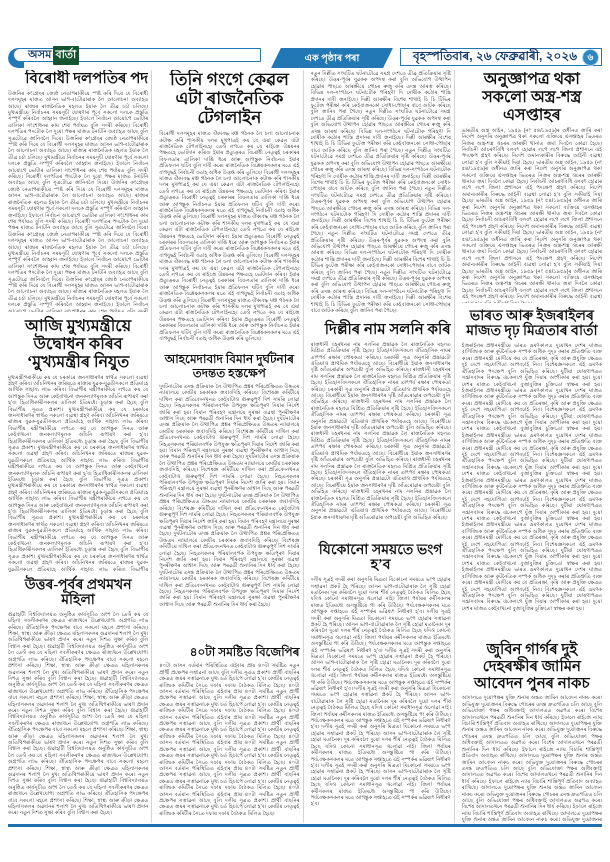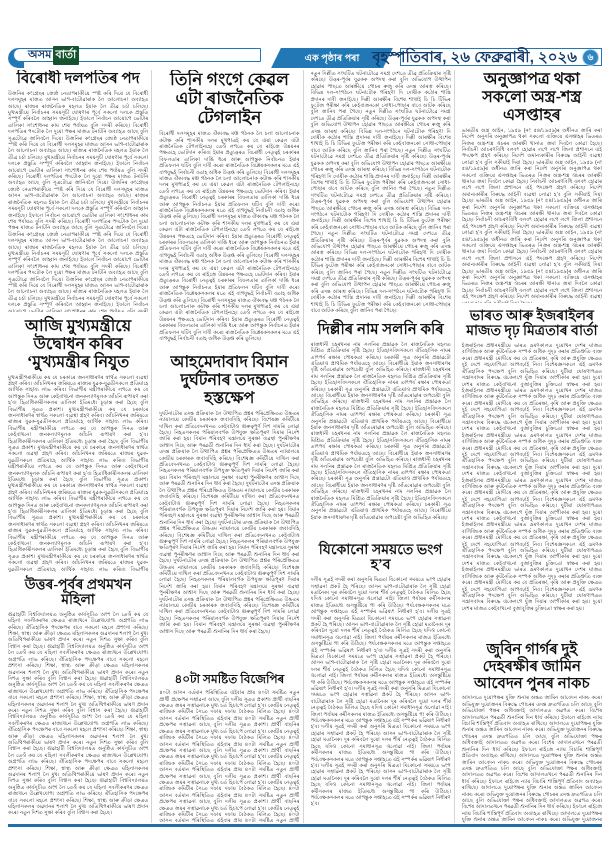--- a/index.html
+++ b/index.html
@@ -16,31 +16,31 @@
   .mast-a{font-weight:bold;font-size:11px;color:#123a6b;letter-spacing:.2px;}
   .mast-b{font-weight:bold;font-size:11px;color:#ffffff;background:#14532d;
           padding:0 3px;margin-left:1px;border-radius:1px;}
   .banner{position:absolute;left:268px;top:0;width:112px;height:20px;background:#2277b5;
           transform:skewX(-26deg);display:flex;align-items:center;justify-content:center;}
   .banner-text{transform:skewX(26deg);color:#ffffff;font-weight:bold;font-size:9.5px;
           white-space:nowrap;}
   .datebox{position:absolute;left:392px;top:0;right:0;height:18px;background:#ffffff;
           border:1px solid #2277b5;display:flex;align-items:center;justify-content:flex-end;
           padding-right:24px;box-sizing:border-box;}
-  .date{font-weight:bold;font-size:15px;color:#123a6b;white-space:nowrap;}
+  .date{font-weight:bold;font-size:12px;color:#123a6b;white-space:nowrap;}
   .pagenum{position:absolute;right:2px;top:0px;width:17px;height:17px;border-radius:50%;
           background:#2e86c1;border:1px solid #bcd9ee;color:#ffffff;font-weight:bold;
           font-size:9px;display:flex;align-items:center;justify-content:center;box-sizing:border-box;}
 
   
   .cols{position:absolute;left:8px;top:70px;width:594px;height:753px;display:flex;}
   .col{flex:1 1 0;display:flex;flex-direction:column;overflow:hidden;min-width:0;}
   .col + .col{border-left:1px solid #d4d4d4;padding-left:7px;margin-left:3px;}
 
-  .art{display:flex;flex-direction:column;}
+  .art{display:flex;flex-direction:column;align-items:flex-end;}
   .art + .art{margin-top:5px;}
   .art.grow{flex:1 1 auto;min-height:0;}
   .hl{margin:0 0 3px 0;font-family:"Liberation Serif",serif;font-weight:bold;color:#101010;
       text-align:center;line-height:1.12;}
   .body{font-size:5.2px;line-height:6.4px;color:#1c1c1c;text-align:justify;
         overflow:hidden;word-break:break-word;}
   .art.grow .body{flex:1 1 auto;}
 
   .footrule{position:absolute;left:8px;right:8px;top:824px;height:3px;background:#1f6fad;}
 </style>
@@ -80,21 +80,21 @@
         <div class="body">গুৱাহাটী বিশ্ববিদ্যালয়ত অনুষ্ঠিত কাৰ্যসূচীত অংশ লৈ তেওঁ কয় যে মহিলা সবলীকৰণৰ ক্ষেত্ৰত ৰাজ্যখনে উল্লেখযোগ্য অগ্ৰগতি লাভ কৰিছে। ঐতিহাসিক পদক্ষেপৰ বাবে সকলো মহলে প্ৰশংসা কৰিছে। শিক্ষা, স্বাস্থ্য আৰু ক্ৰীড়া ক্ষেত্ৰত মহিলাসকলৰ অৱদানৰ শলাগ লৈ মুখ্য অতিথিগৰাকীয়ে ভাষণ প্ৰদান কৰে। নতুন দিশত সুক্ষা কৰিব বুলি বিশ্বাস কৰা হৈছে। গুৱাহাটী বিশ্ববিদ্যালয়ত অনুষ্ঠিত কাৰ্যসূচীত অংশ লৈ তেওঁ কয় যে মহিলা সবলীকৰণৰ ক্ষেত্ৰত ৰাজ্যখনে উল্লেখযোগ্য অগ্ৰগতি লাভ কৰিছে। ঐতিহাসিক পদক্ষেপৰ বাবে সকলো মহলে প্ৰশংসা কৰিছে। শিক্ষা, স্বাস্থ্য আৰু ক্ৰীড়া ক্ষেত্ৰত মহিলাসকলৰ অৱদানৰ শলাগ লৈ মুখ্য অতিথিগৰাকীয়ে ভাষণ প্ৰদান কৰে। নতুন দিশত সুক্ষা কৰিব বুলি বিশ্বাস কৰা হৈছে। গুৱাহাটী বিশ্ববিদ্যালয়ত অনুষ্ঠিত কাৰ্যসূচীত অংশ লৈ তেওঁ কয় যে মহিলা সবলীকৰণৰ ক্ষেত্ৰত ৰাজ্যখনে উল্লেখযোগ্য অগ্ৰগতি লাভ কৰিছে। ঐতিহাসিক পদক্ষেপৰ বাবে সকলো মহলে প্ৰশংসা কৰিছে। শিক্ষা, স্বাস্থ্য আৰু ক্ৰীড়া ক্ষেত্ৰত মহিলাসকলৰ অৱদানৰ শলাগ লৈ মুখ্য অতিথিগৰাকীয়ে ভাষণ প্ৰদান কৰে। নতুন দিশত সুক্ষা কৰিব বুলি বিশ্বাস কৰা হৈছে। গুৱাহাটী বিশ্ববিদ্যালয়ত অনুষ্ঠিত কাৰ্যসূচীত অংশ লৈ তেওঁ কয় যে মহিলা সবলীকৰণৰ ক্ষেত্ৰত ৰাজ্যখনে উল্লেখযোগ্য অগ্ৰগতি লাভ কৰিছে। ঐতিহাসিক পদক্ষেপৰ বাবে সকলো মহলে প্ৰশংসা কৰিছে। শিক্ষা, স্বাস্থ্য আৰু ক্ৰীড়া ক্ষেত্ৰত মহিলাসকলৰ অৱদানৰ শলাগ লৈ মুখ্য অতিথিগৰাকীয়ে ভাষণ প্ৰদান কৰে। নতুন দিশত সুক্ষা কৰিব বুলি বিশ্বাস কৰা হৈছে। গুৱাহাটী বিশ্ববিদ্যালয়ত অনুষ্ঠিত কাৰ্যসূচীত অংশ লৈ তেওঁ কয় যে মহিলা সবলীকৰণৰ ক্ষেত্ৰত ৰাজ্যখনে উল্লেখযোগ্য অগ্ৰগতি লাভ কৰিছে। ঐতিহাসিক পদক্ষেপৰ বাবে সকলো মহলে প্ৰশংসা কৰিছে। শিক্ষা, স্বাস্থ্য আৰু ক্ৰীড়া ক্ষেত্ৰত মহিলাসকলৰ অৱদানৰ শলাগ লৈ মুখ্য অতিথিগৰাকীয়ে ভাষণ প্ৰদান কৰে। নতুন দিশত সুক্ষা কৰিব বুলি বিশ্বাস কৰা হৈছে। গুৱাহাটী বিশ্ববিদ্যালয়ত অনুষ্ঠিত কাৰ্যসূচীত অংশ লৈ তেওঁ কয় যে মহিলা সবলীকৰণৰ ক্ষেত্ৰত ৰাজ্যখনে উল্লেখযোগ্য অগ্ৰগতি লাভ কৰিছে। ঐতিহাসিক পদক্ষেপৰ বাবে সকলো মহলে প্ৰশংসা কৰিছে। শিক্ষা, স্বাস্থ্য আৰু ক্ৰীড়া ক্ষেত্ৰত মহিলাসকলৰ অৱদানৰ শলাগ লৈ মুখ্য অতিথিগৰাকীয়ে ভাষণ প্ৰদান কৰে। নতুন দিশত সুক্ষা কৰিব বুলি বিশ্বাস কৰা হৈছে। </div>
       </div>
     </div>
 
     <div class="col">
       <div class="art">
         <h2 class="hl" style="font-size:17px">তিনি গংগে কেৱল এটা ৰাজনৈতিক টেগলাইন</h2>
         <div class="body" style="height:218px">বিৰোধী দলসমূহৰ মাজত ঐক্যবদ্ধ মঞ্চ গঠনক লৈ চলা আলোচনাক কটাক্ষ কৰি শাসকীয় দলৰ মুখপাত্ৰই কয় যে এয়া কেৱল এটা ৰাজনৈতিক টেগলাইনহে। তেওঁ লগতে কয় যে ৰাইজে উন্নয়নৰ পক্ষতহে ভোটদান কৰিব। ইয়াৰ প্ৰত্যুত্তৰত বিৰোধী নেতৃত্বই চৰকাৰৰ বিফলতাৰ তালিকা দাঙি ধৰে আৰু আগন্তুক নিৰ্বাচনত ইয়াৰ প্ৰতিফলন ঘটিব বুলি দাবী কৰে। ৰাজনৈতিক বিশ্লেষকসকলৰ মতে এই বাগযুদ্ধই নিৰ্বাচনী বতাহ অধিক উত্তপ্ত কৰি তুলিছে। বিৰোধী দলসমূহৰ মাজত ঐক্যবদ্ধ মঞ্চ গঠনক লৈ চলা আলোচনাক কটাক্ষ কৰি শাসকীয় দলৰ মুখপাত্ৰই কয় যে এয়া কেৱল এটা ৰাজনৈতিক টেগলাইনহে। তেওঁ লগতে কয় যে ৰাইজে উন্নয়নৰ পক্ষতহে ভোটদান কৰিব। ইয়াৰ প্ৰত্যুত্তৰত বিৰোধী নেতৃত্বই চৰকাৰৰ বিফলতাৰ তালিকা দাঙি ধৰে আৰু আগন্তুক নিৰ্বাচনত ইয়াৰ প্ৰতিফলন ঘটিব বুলি দাবী কৰে। ৰাজনৈতিক বিশ্লেষকসকলৰ মতে এই বাগযুদ্ধই নিৰ্বাচনী বতাহ অধিক উত্তপ্ত কৰি তুলিছে। বিৰোধী দলসমূহৰ মাজত ঐক্যবদ্ধ মঞ্চ গঠনক লৈ চলা আলোচনাক কটাক্ষ কৰি শাসকীয় দলৰ মুখপাত্ৰই কয় যে এয়া কেৱল এটা ৰাজনৈতিক টেগলাইনহে। তেওঁ লগতে কয় যে ৰাইজে উন্নয়নৰ পক্ষতহে ভোটদান কৰিব। ইয়াৰ প্ৰত্যুত্তৰত বিৰোধী নেতৃত্বই চৰকাৰৰ বিফলতাৰ তালিকা দাঙি ধৰে আৰু আগন্তুক নিৰ্বাচনত ইয়াৰ প্ৰতিফলন ঘটিব বুলি দাবী কৰে। ৰাজনৈতিক বিশ্লেষকসকলৰ মতে এই বাগযুদ্ধই নিৰ্বাচনী বতাহ অধিক উত্তপ্ত কৰি তুলিছে। বিৰোধী দলসমূহৰ মাজত ঐক্যবদ্ধ মঞ্চ গঠনক লৈ চলা আলোচনাক কটাক্ষ কৰি শাসকীয় দলৰ মুখপাত্ৰই কয় যে এয়া কেৱল এটা ৰাজনৈতিক টেগলাইনহে। তেওঁ লগতে কয় যে ৰাইজে উন্নয়নৰ পক্ষতহে ভোটদান কৰিব। ইয়াৰ প্ৰত্যুত্তৰত বিৰোধী নেতৃত্বই চৰকাৰৰ বিফলতাৰ তালিকা দাঙি ধৰে আৰু আগন্তুক নিৰ্বাচনত ইয়াৰ প্ৰতিফলন ঘটিব বুলি দাবী কৰে। ৰাজনৈতিক বিশ্লেষকসকলৰ মতে এই বাগযুদ্ধই নিৰ্বাচনী বতাহ অধিক উত্তপ্ত কৰি তুলিছে। বিৰোধী দলসমূহৰ মাজত ঐক্যবদ্ধ মঞ্চ গঠনক লৈ চলা আলোচনাক কটাক্ষ কৰি শাসকীয় দলৰ মুখপাত্ৰই কয় যে এয়া কেৱল এটা ৰাজনৈতিক টেগলাইনহে। তেওঁ লগতে কয় যে ৰাইজে উন্নয়নৰ পক্ষতহে ভোটদান কৰিব। ইয়াৰ প্ৰত্যুত্তৰত বিৰোধী নেতৃত্বই চৰকাৰৰ বিফলতাৰ তালিকা দাঙি ধৰে আৰু আগন্তুক নিৰ্বাচনত ইয়াৰ প্ৰতিফলন ঘটিব বুলি দাবী কৰে। ৰাজনৈতিক বিশ্লেষকসকলৰ মতে এই বাগযুদ্ধই নিৰ্বাচনী বতাহ অধিক উত্তপ্ত কৰি তুলিছে। </div>
       </div>
       <div class="art">
-        <h2 class="hl" style="font-size:16px">আহমেদাবাদ বিমান দুৰ্ঘটনাৰ তদন্তত হস্তক্ষেপ</h2>
+        <h2 class="hl" style="font-size:12px">আহমেদাবাদ বিমান দুৰ্ঘটনাৰ তদন্তত হস্তক্ষেপ</h2>
         <div class="body" style="height:258px">দুৰ্ঘটনাটোৰ তদন্ত প্ৰক্ৰিয়াক লৈ উত্থাপিত প্ৰশ্নৰ পৰিপ্ৰেক্ষিতত উচ্চতম ন্যায়ালয়ে কেন্দ্ৰীয় চৰকাৰক জবাবদিহি কৰিছে। বিশেষজ্ঞ কমিটীয়ে দাখিল কৰা প্ৰতিবেদনখনত কেইবাটাও গুৰুত্বপূৰ্ণ দিশ সামৰি লোৱা হৈছে। নিহতসকলৰ পৰিয়ালবৰ্গক উপযুক্ত ক্ষতিপূৰণ দিয়াৰ নিৰ্দেশ জাৰি কৰা হয়। বিমান পৰিবহণ মন্ত্ৰালয়ে সুৰক্ষা ব্যৱস্থা পুনৰীক্ষণৰ আশ্বাস দিছে আৰু পৰৱৰ্তী শুনানিৰ দিন ধাৰ্য কৰা হৈছে। দুৰ্ঘটনাটোৰ তদন্ত প্ৰক্ৰিয়াক লৈ উত্থাপিত প্ৰশ্নৰ পৰিপ্ৰেক্ষিতত উচ্চতম ন্যায়ালয়ে কেন্দ্ৰীয় চৰকাৰক জবাবদিহি কৰিছে। বিশেষজ্ঞ কমিটীয়ে দাখিল কৰা প্ৰতিবেদনখনত কেইবাটাও গুৰুত্বপূৰ্ণ দিশ সামৰি লোৱা হৈছে। নিহতসকলৰ পৰিয়ালবৰ্গক উপযুক্ত ক্ষতিপূৰণ দিয়াৰ নিৰ্দেশ জাৰি কৰা হয়। বিমান পৰিবহণ মন্ত্ৰালয়ে সুৰক্ষা ব্যৱস্থা পুনৰীক্ষণৰ আশ্বাস দিছে আৰু পৰৱৰ্তী শুনানিৰ দিন ধাৰ্য কৰা হৈছে। দুৰ্ঘটনাটোৰ তদন্ত প্ৰক্ৰিয়াক লৈ উত্থাপিত প্ৰশ্নৰ পৰিপ্ৰেক্ষিতত উচ্চতম ন্যায়ালয়ে কেন্দ্ৰীয় চৰকাৰক জবাবদিহি কৰিছে। বিশেষজ্ঞ কমিটীয়ে দাখিল কৰা প্ৰতিবেদনখনত কেইবাটাও গুৰুত্বপূৰ্ণ দিশ সামৰি লোৱা হৈছে। নিহতসকলৰ পৰিয়ালবৰ্গক উপযুক্ত ক্ষতিপূৰণ দিয়াৰ নিৰ্দেশ জাৰি কৰা হয়। বিমান পৰিবহণ মন্ত্ৰালয়ে সুৰক্ষা ব্যৱস্থা পুনৰীক্ষণৰ আশ্বাস দিছে আৰু পৰৱৰ্তী শুনানিৰ দিন ধাৰ্য কৰা হৈছে। দুৰ্ঘটনাটোৰ তদন্ত প্ৰক্ৰিয়াক লৈ উত্থাপিত প্ৰশ্নৰ পৰিপ্ৰেক্ষিতত উচ্চতম ন্যায়ালয়ে কেন্দ্ৰীয় চৰকাৰক জবাবদিহি কৰিছে। বিশেষজ্ঞ কমিটীয়ে দাখিল কৰা প্ৰতিবেদনখনত কেইবাটাও গুৰুত্বপূৰ্ণ দিশ সামৰি লোৱা হৈছে। নিহতসকলৰ পৰিয়ালবৰ্গক উপযুক্ত ক্ষতিপূৰণ দিয়াৰ নিৰ্দেশ জাৰি কৰা হয়। বিমান পৰিবহণ মন্ত্ৰালয়ে সুৰক্ষা ব্যৱস্থা পুনৰীক্ষণৰ আশ্বাস দিছে আৰু পৰৱৰ্তী শুনানিৰ দিন ধাৰ্য কৰা হৈছে। দুৰ্ঘটনাটোৰ তদন্ত প্ৰক্ৰিয়াক লৈ উত্থাপিত প্ৰশ্নৰ পৰিপ্ৰেক্ষিতত উচ্চতম ন্যায়ালয়ে কেন্দ্ৰীয় চৰকাৰক জবাবদিহি কৰিছে। বিশেষজ্ঞ কমিটীয়ে দাখিল কৰা প্ৰতিবেদনখনত কেইবাটাও গুৰুত্বপূৰ্ণ দিশ সামৰি লোৱা হৈছে। নিহতসকলৰ পৰিয়ালবৰ্গক উপযুক্ত ক্ষতিপূৰণ দিয়াৰ নিৰ্দেশ জাৰি কৰা হয়। বিমান পৰিবহণ মন্ত্ৰালয়ে সুৰক্ষা ব্যৱস্থা পুনৰীক্ষণৰ আশ্বাস দিছে আৰু পৰৱৰ্তী শুনানিৰ দিন ধাৰ্য কৰা হৈছে। দুৰ্ঘটনাটোৰ তদন্ত প্ৰক্ৰিয়াক লৈ উত্থাপিত প্ৰশ্নৰ পৰিপ্ৰেক্ষিতত উচ্চতম ন্যায়ালয়ে কেন্দ্ৰীয় চৰকাৰক জবাবদিহি কৰিছে। বিশেষজ্ঞ কমিটীয়ে দাখিল কৰা প্ৰতিবেদনখনত কেইবাটাও গুৰুত্বপূৰ্ণ দিশ সামৰি লোৱা হৈছে। নিহতসকলৰ পৰিয়ালবৰ্গক উপযুক্ত ক্ষতিপূৰণ দিয়াৰ নিৰ্দেশ জাৰি কৰা হয়। বিমান পৰিবহণ মন্ত্ৰালয়ে সুৰক্ষা ব্যৱস্থা পুনৰীক্ষণৰ আশ্বাস দিছে আৰু পৰৱৰ্তী শুনানিৰ দিন ধাৰ্য কৰা হৈছে। </div>
       </div>
       <div class="art grow">
         <h2 class="hl" style="font-size:12px">৪০টা সমষ্টিত বিজেপিৰ</h2>
         <div class="body">৪০টা আসন বৰ্তমান পৰিস্থিতিত এইবাৰ প্ৰায় ৪০টা সমষ্টিত নতুন প্ৰাৰ্থী প্ৰক্ষেপৰ সম্ভাৱনা আছে বুলি দলীয় সূত্ৰত প্ৰকাশ। প্ৰাৰ্থী বাছনিৰ ক্ষেত্ৰত জয়ৰ সম্ভাৱনাকে মুখ্য চৰ্ত হিচাপে লোৱা হ’ব। কেন্দ্ৰীয় নেতৃত্বই ৰাজ্যিক কমিটীৰ সৈতে দফায় দফায় বৈঠকত মিলিত হৈছে। ৪০টা আসন বৰ্তমান পৰিস্থিতিত এইবাৰ প্ৰায় ৪০টা সমষ্টিত নতুন প্ৰাৰ্থী প্ৰক্ষেপৰ সম্ভাৱনা আছে বুলি দলীয় সূত্ৰত প্ৰকাশ। প্ৰাৰ্থী বাছনিৰ ক্ষেত্ৰত জয়ৰ সম্ভাৱনাকে মুখ্য চৰ্ত হিচাপে লোৱা হ’ব। কেন্দ্ৰীয় নেতৃত্বই ৰাজ্যিক কমিটীৰ সৈতে দফায় দফায় বৈঠকত মিলিত হৈছে। ৪০টা আসন বৰ্তমান পৰিস্থিতিত এইবাৰ প্ৰায় ৪০টা সমষ্টিত নতুন প্ৰাৰ্থী প্ৰক্ষেপৰ সম্ভাৱনা আছে বুলি দলীয় সূত্ৰত প্ৰকাশ। প্ৰাৰ্থী বাছনিৰ ক্ষেত্ৰত জয়ৰ সম্ভাৱনাকে মুখ্য চৰ্ত হিচাপে লোৱা হ’ব। কেন্দ্ৰীয় নেতৃত্বই ৰাজ্যিক কমিটীৰ সৈতে দফায় দফায় বৈঠকত মিলিত হৈছে। ৪০টা আসন বৰ্তমান পৰিস্থিতিত এইবাৰ প্ৰায় ৪০টা সমষ্টিত নতুন প্ৰাৰ্থী প্ৰক্ষেপৰ সম্ভাৱনা আছে বুলি দলীয় সূত্ৰত প্ৰকাশ। প্ৰাৰ্থী বাছনিৰ ক্ষেত্ৰত জয়ৰ সম্ভাৱনাকে মুখ্য চৰ্ত হিচাপে লোৱা হ’ব। কেন্দ্ৰীয় নেতৃত্বই ৰাজ্যিক কমিটীৰ সৈতে দফায় দফায় বৈঠকত মিলিত হৈছে। ৪০টা আসন বৰ্তমান পৰিস্থিতিত এইবাৰ প্ৰায় ৪০টা সমষ্টিত নতুন প্ৰাৰ্থী প্ৰক্ষেপৰ সম্ভাৱনা আছে বুলি দলীয় সূত্ৰত প্ৰকাশ। প্ৰাৰ্থী বাছনিৰ ক্ষেত্ৰত জয়ৰ সম্ভাৱনাকে মুখ্য চৰ্ত হিচাপে লোৱা হ’ব। কেন্দ্ৰীয় নেতৃত্বই ৰাজ্যিক কমিটীৰ সৈতে দফায় দফায় বৈঠকত মিলিত হৈছে। ৪০টা আসন বৰ্তমান পৰিস্থিতিত এইবাৰ প্ৰায় ৪০টা সমষ্টিত নতুন প্ৰাৰ্থী প্ৰক্ষেপৰ সম্ভাৱনা আছে বুলি দলীয় সূত্ৰত প্ৰকাশ। প্ৰাৰ্থী বাছনিৰ ক্ষেত্ৰত জয়ৰ সম্ভাৱনাকে মুখ্য চৰ্ত হিচাপে লোৱা হ’ব। কেন্দ্ৰীয় নেতৃত্বই ৰাজ্যিক কমিটীৰ সৈতে দফায় দফায় বৈঠকত মিলিত হৈছে। </div>
       </div>
     </div>
 
     <div class="col">
       <div class="art">

